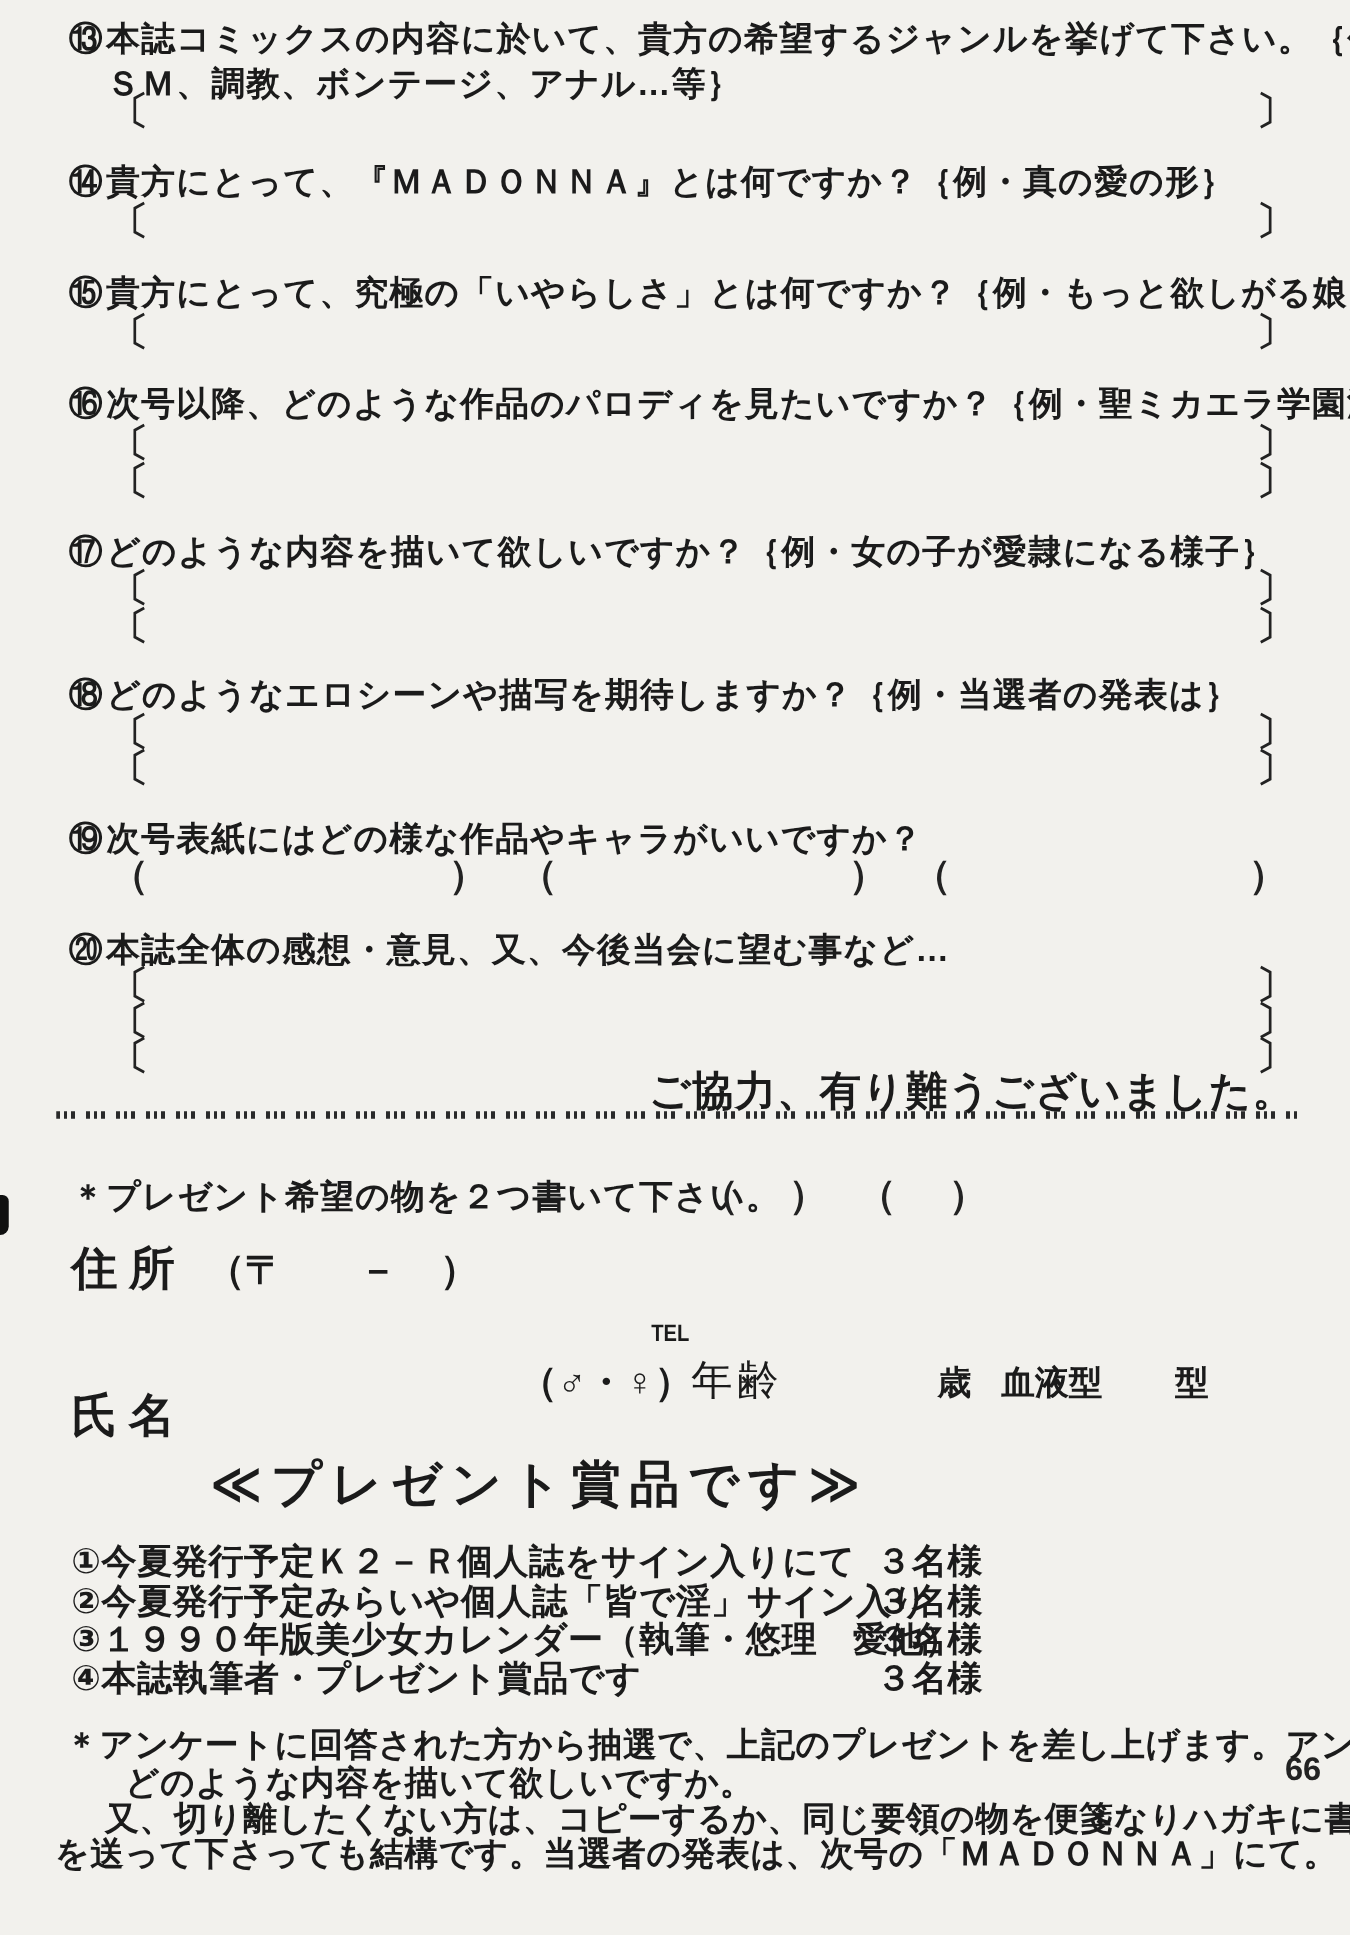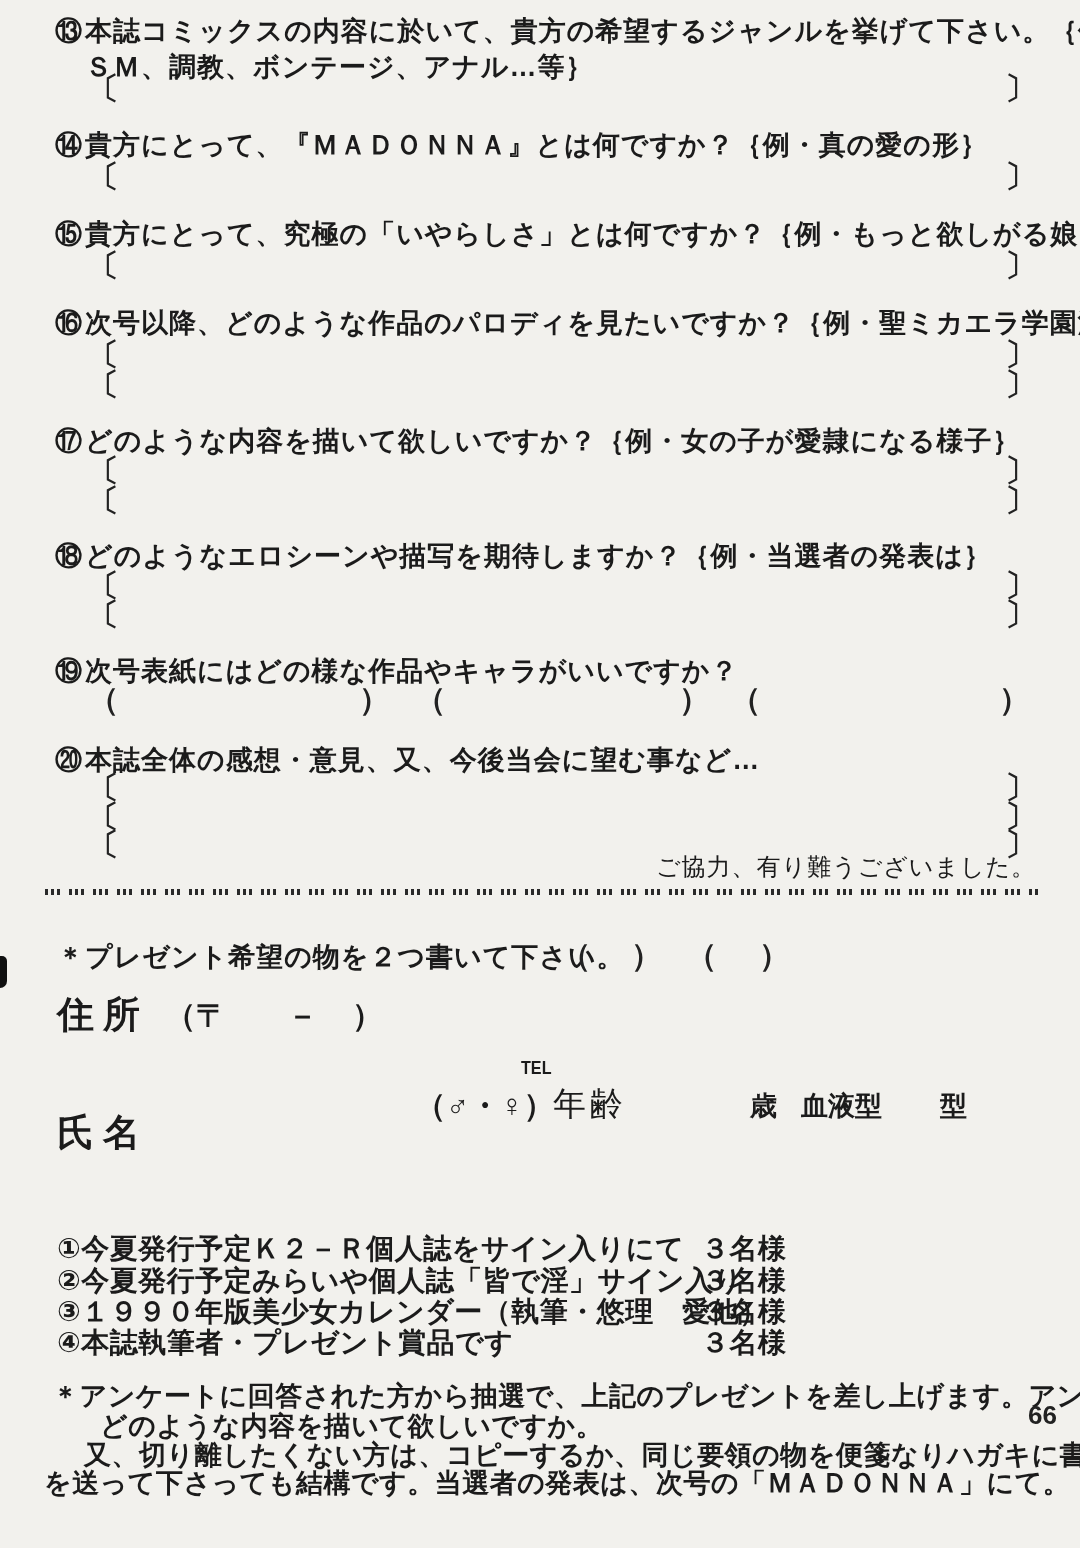--- a/index.html
+++ b/index.html
@@ -21,21 +21,21 @@
   
   .answer-row{
     position:absolute;left:88px;width:948px;
     display:flex;justify-content:space-between;
     font-size:31px;line-height:34px;font-weight:bold;color:#222;
   }
   .paren-field{
     position:absolute;display:flex;justify-content:space-between;
     font-size:31px;line-height:36px;font-weight:bold;color:#222;
   }
-  .thanks{font-size:24px;font-weight:normal;letter-spacing:1px;}
+  .thanks{font-size:33px;font-weight:bold;letter-spacing:1px;}
   .dotted-rule{
     position:absolute;left:45px;top:889px;width:993px;height:6px;
     background:repeating-linear-gradient(to right,
       #2a2a2a 0 3px, transparent 3px 6px,
       #2a2a2a 6px 9px, transparent 9px 12px,
       #2a2a2a 12px 15px, transparent 15px 24px);
   }
   .big-label{font-size:37px;font-weight:bold;letter-spacing:9px;}
   .mid-text{font-size:31px;font-weight:bold;}
   .tel{font-size:19px;font-weight:bold;letter-spacing:0px;transform:scaleX(.85);transform-origin:left;}
@@ -177,20 +177,21 @@
 
   <section>
     <div class="abs big-label" style="left:57px;top:1108px">氏名</div>
     <div class="abs mid-text" style="left:415px;top:1085px">（♂・♀）</div>
     <div class="abs age-label" style="left:553px;top:1082px">年齢</div>
     <div class="abs small-label" style="left:750px;top:1088px">歳</div>
     <div class="abs small-label" style="left:801px;top:1088px">血液型</div>
     <div class="abs small-label" style="left:940px;top:1088px">型</div>
   </section>
 
+  <div class="abs prizes-heading" style="left:168px;top:1160px">≪プレゼント賞品です≫</div>
 
   <section>
     <div>
       <div class="abs prize-text" style="left:57px;top:1233px"><span>①</span><span>今夏発行予定Ｋ２－Ｒ個人誌をサイン入りにて</span></div>
       <div class="abs prize-text" style="left:701px;top:1233px">３名様</div>
     </div>
     <div>
       <div class="abs prize-text" style="left:57px;top:1265px"><span>②</span><span>今夏発行予定みらいや個人誌「皆で淫」サイン入り</span></div>
       <div class="abs prize-text" style="left:701px;top:1265px">３名様</div>
     </div>

